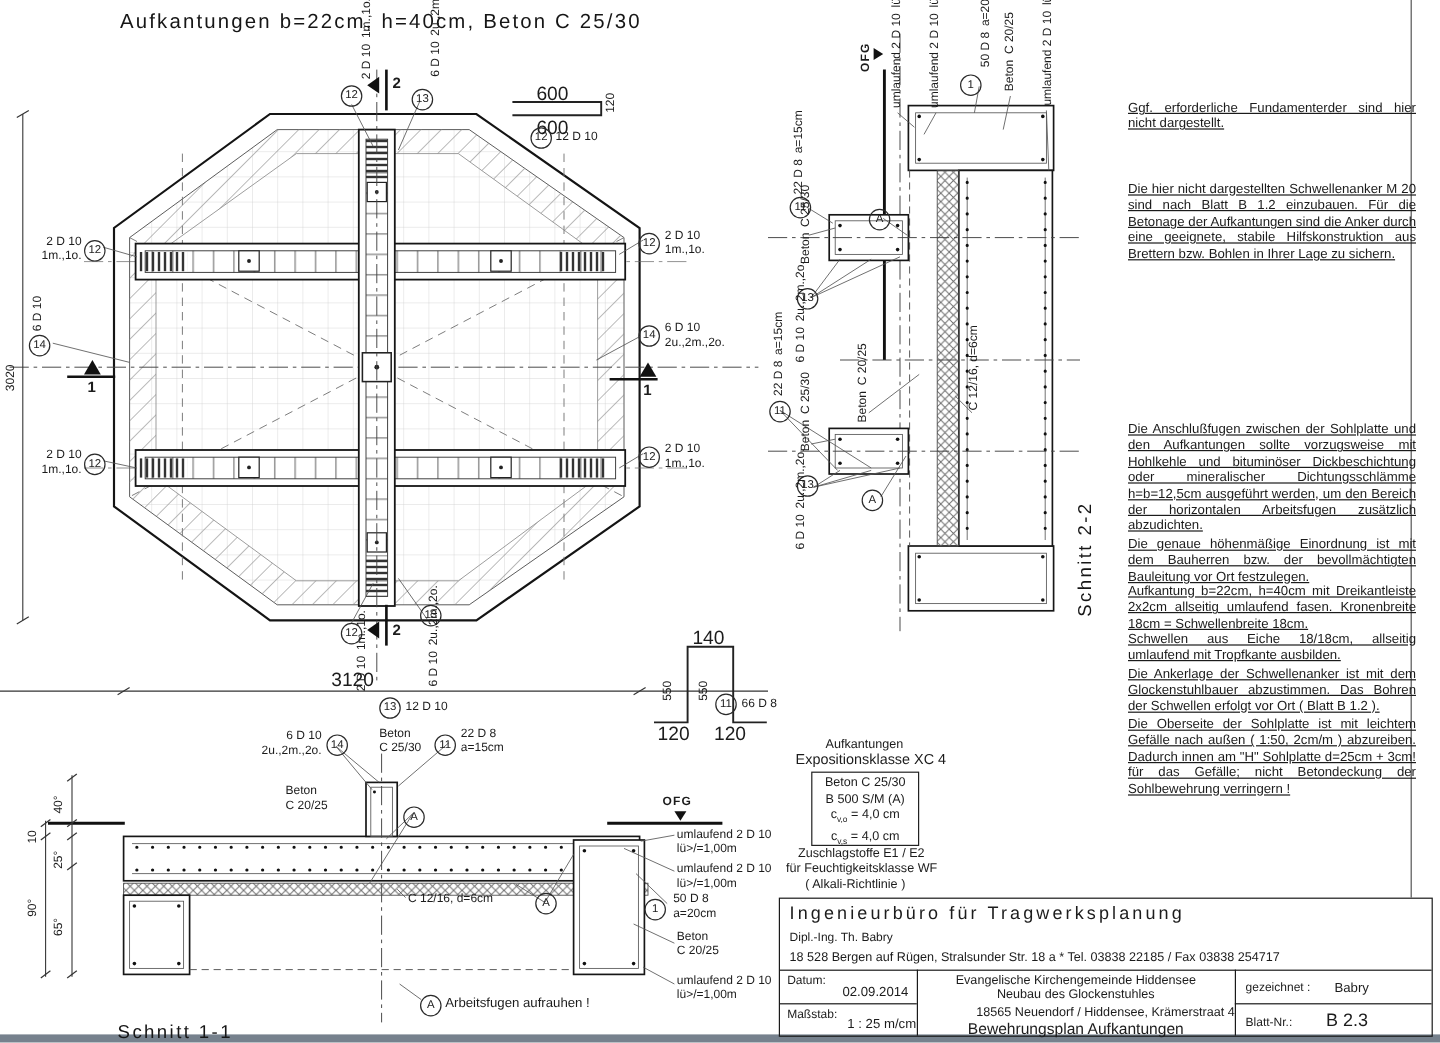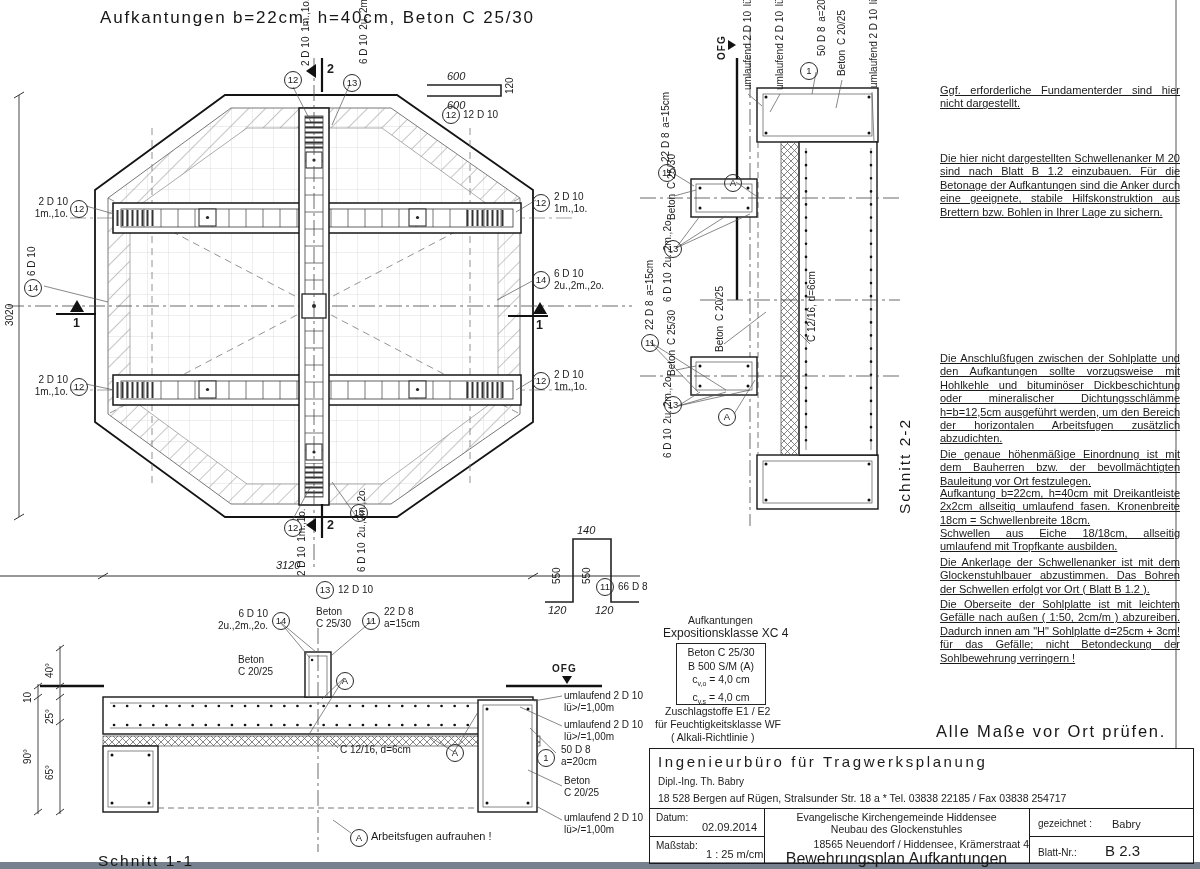--- a/index.html
+++ b/index.html
@@ -12,21 +12,21 @@
       transform:rotate(-90deg);transform-origin:0 0;display:block;}
   .vl > div{display:inline-block;vertical-align:top;margin-right:2px;}
   .pc{position:absolute;width:16px;height:16px;border:1.2px solid #2a2a2a;border-radius:50%;
       font-size:9.5px;line-height:16px;text-align:center;background:rgba(255,255,255,.0);}
   .secd{position:absolute;font-size:12.5px;font-weight:bold;}
   .h1{position:absolute;font-size:17px;letter-spacing:1.8px;color:#161616;}
   .h2{position:absolute;font-size:15.5px;letter-spacing:2px;color:#161616;}
   .h2v{transform:rotate(-90deg);transform-origin:0 0;white-space:nowrap;}
   .note{position:absolute;left:940px;width:240px;font-size:11px;line-height:13.4px;
         text-align:justify;color:#1b1b1b;text-decoration:underline;}
-  .dim{position:absolute;font-size:11px;font-style:italic;}
+  .dim{position:absolute;font-size:16px;}
   .specbox{position:absolute;left:676px;top:643px;width:88px;height:58px;border:1.2px solid #222;
            text-align:center;font-size:10.5px;line-height:13.5px;padding-top:2px;}
   .specbox sub{font-size:7px;}
   .tb{position:absolute;left:649px;top:748px;width:543px;height:114px;border:1.6px solid #1a1a1a;}
   .tb .ln{position:absolute;background:#1a1a1a;}
   .tb .txt{position:absolute;white-space:nowrap;}
 </style>
 </head>
 <body>
 
@@ -480,42 +480,41 @@
 
 <div class="note" style="top:84px">Ggf. erforderliche Fundamenterder sind hier nicht dargestellt.</div>
 <div class="note" style="top:152px">Die hier nicht dargestellten Schwellenanker M 20 sind nach Blatt B 1.2 einzubauen. Für die Betonage der Aufkantungen sind die Anker durch eine geeignete, stabile Hilfskonstruktion aus Brettern bzw. Bohlen in Ihrer Lage zu sichern.</div>
 <div class="note" style="top:352px">Die Anschlußfugen zwischen der Sohlplatte und den Aufkantungen sollte vorzugsweise mit Hohlkehle und bituminöser Dickbeschichtung oder mineralischer Dichtungsschlämme h=b=12,5cm ausgeführt werden, um den Bereich der horizontalen Arbeitsfugen zusätzlich abzudichten.</div>
 <div class="note" style="top:448px">Die genaue höhenmäßige Einordnung ist mit dem Bauherren bzw. der bevollmächtigten Bauleitung vor Ort festzulegen.</div>
 <div class="note" style="top:487px">Aufkantung b=22cm, h=40cm mit Dreikantleiste 2x2cm allseitig umlaufend fasen. Kronenbreite 18cm = Schwellenbreite 18cm.</div>
 <div class="note" style="top:527px">Schwellen aus Eiche 18/18cm, allseitig umlaufend mit Tropfkante ausbilden.</div>
 <div class="note" style="top:556px">Die Ankerlage der Schwellenanker ist mit dem Glockenstuhlbauer abzustimmen. Das Bohren der Schwellen erfolgt vor Ort ( Blatt B 1.2 ).</div>
 <div class="note" style="top:598px">Die Oberseite der Sohlplatte ist mit leichtem Gefälle nach außen ( 1:50, 2cm/m ) abzureiben. Dadurch innen am "H" Sohlplatte d=25cm + 3cm! für das Gefälle; nicht Betondeckung der Sohlbewehrung verringern !</div>
 
-<div class="h1" style="left:936px;top:722px;font-size:16.5px">Alle Maße vor Ort prüfen.</div>
 
 <div class="tb">
   <div class="ln" style="left:0;top:59px;width:543px;height:1.3px"></div>
   <div class="ln" style="left:114px;top:59px;width:1.3px;height:55px"></div>
   <div class="ln" style="left:379px;top:59px;width:1.3px;height:55px"></div>
   <div class="ln" style="left:0;top:87px;width:114px;height:1.1px"></div>
   <div class="ln" style="left:379px;top:87px;width:164px;height:1.1px"></div>
 
   <div class="txt" style="left:8px;top:4px;font-size:15px;letter-spacing:2.6px">Ingenieurbüro für Tragwerksplanung</div>
   <div class="txt" style="left:8px;top:27px;font-size:10px">Dipl.-Ing. Th. Babry</div>
   <div class="txt" style="left:8px;top:43px;font-size:10.5px">18 528 Bergen auf Rügen, Stralsunder Str. 18 a * Tel. 03838 22185 / Fax 03838 254717</div>
 
   <div class="txt" style="left:6px;top:63px;font-size:10px">Datum:</div>
   <div class="txt" style="left:52px;top:72px;font-size:11px">02.09.2014</div>
   <div class="txt" style="left:6px;top:91px;font-size:10px">Maßstab:</div>
   <div class="txt" style="left:56px;top:99px;font-size:11px">1 : 25 m/cm</div>
 
   <div class="txt" style="left:114px;top:62px;width:265px;text-align:center;font-size:10.5px">Evangelische Kirchengemeinde Hiddensee</div>
   <div class="txt" style="left:114px;top:74px;width:265px;text-align:center;font-size:10.5px">Neubau des Glockenstuhles</div>
   <div class="txt" style="left:114px;top:89px;width:265px;text-align:right;font-size:10.5px">18565 Neuendorf / Hiddensee, Krämerstraat 4</div>
-  <div class="txt" style="left:114px;top:101px;width:265px;text-align:center;font-size:16px">Bewehrungsplan Aufkantungen</div>
+  <div class="txt" style="left:114px;top:101px;width:265px;text-align:center;font-size:13px">Bewehrungsplan Aufkantungen</div>
 
   <div class="txt" style="left:388px;top:69px;font-size:10px">gezeichnet :</div>
   <div class="txt" style="left:462px;top:69px;font-size:11px">Babry</div>
   <div class="txt" style="left:388px;top:98px;font-size:10px">Blatt-Nr.:</div>
   <div class="txt" style="left:455px;top:93px;font-size:15px">B 2.3</div>
 </div>
 
 </div>
 
 </body></html>

